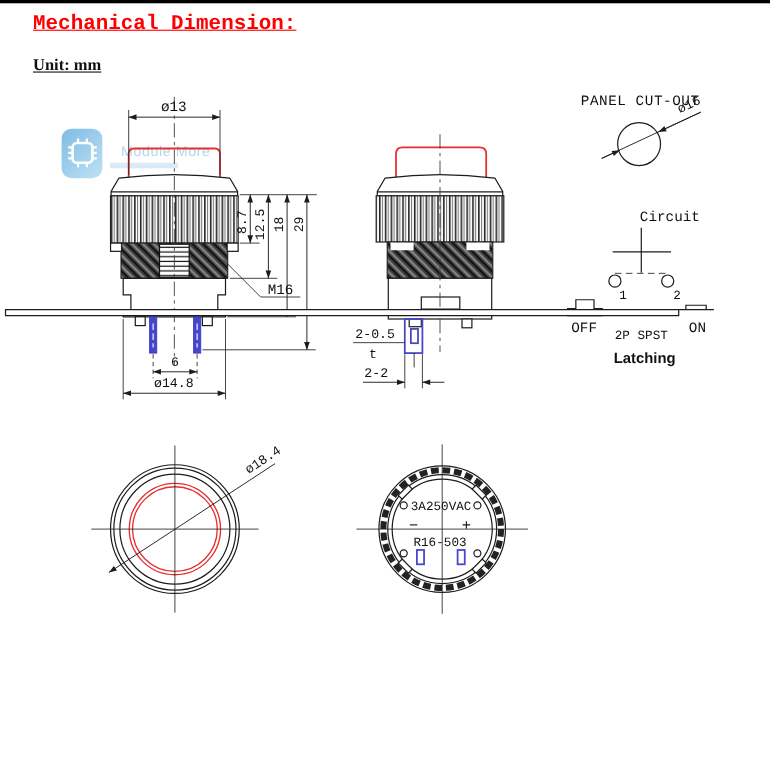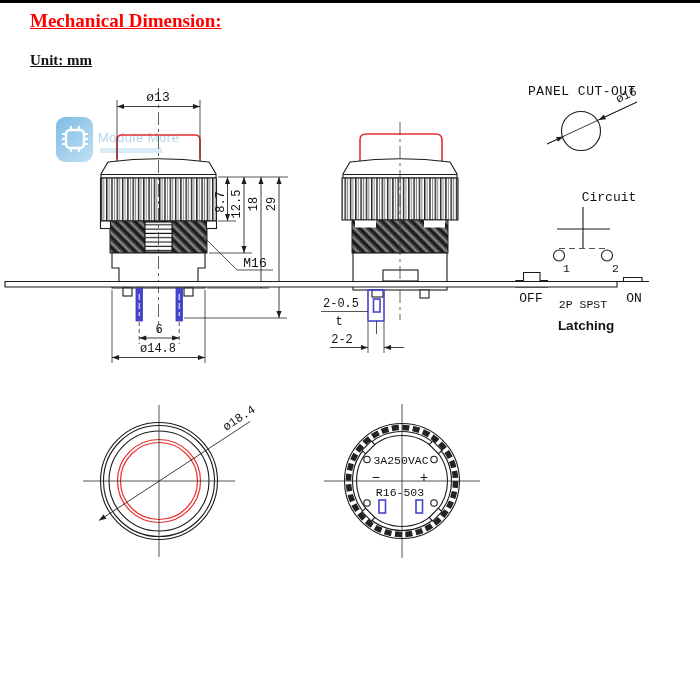--- a/index.html
+++ b/index.html
@@ -1,22 +1,22 @@
 <!DOCTYPE html>
 <html><head>
 <meta charset="utf-8">
 <style>
   html,body{margin:0;padding:0;background:#fff;width:700px;height:700px;overflow:hidden;}
   #stage{position:relative;width:700px;height:700px;background:#fff;font-family:"Liberation Sans",sans-serif;}
   .topline{position:absolute;left:0;top:0;width:700px;height:3px;background:#000;}
-  .doc-title{position:absolute;left:30px;top:10px;font-family:Liberation Serif, serif;font-weight:bold;font-size:19px;color:#ff0000;text-decoration:underline;}
+  .doc-title{position:absolute;left:30px;top:10px;font-family:Liberation Mono, monospace;font-weight:bold;font-size:19px;color:#ff0000;text-decoration:underline;}
   .unit-label{position:absolute;left:30px;top:52px;font-family:"Liberation Serif",serif;font-weight:bold;font-size:15px;color:#111;text-decoration:underline;}
   .wm{position:absolute;left:56px;top:117px;z-index:1;}
   .wm-badge{position:absolute;left:0;top:0;width:37px;height:45px;border-radius:9px;background:linear-gradient(135deg,#7fbce4,#bfe1f4);}
-  .wm-text{position:absolute;left:42px;top:13px;font-size:13px;color:#b3d6ec;white-space:nowrap;letter-spacing:.5px;}
+  .wm-text{position:absolute;left:54px;top:13px;font-size:13px;color:#b3d6ec;white-space:nowrap;letter-spacing:.5px;}
   .wm-sub{position:absolute;left:44px;top:31px;width:62px;height:5px;background:rgba(186,218,238,.55);}
   svg{position:absolute;left:0;top:0;z-index:2;}
   .ol{stroke:#1c1c1c;stroke-width:1.1;fill:none;}
   .olw{stroke:#1c1c1c;stroke-width:1.1;fill:#fff;}
   .dim{stroke:#1c1c1c;stroke-width:0.85;fill:none;}
   .red{stroke:#e62e2e;stroke-width:1.6;fill:none;}
   .redc{stroke:#e62e2e;stroke-width:1.2;fill:none;}
   .cl{stroke:#3a3a3a;stroke-width:0.8;stroke-dasharray:13 4 3 4;fill:none;}
   .thin{stroke:#2a2a2a;stroke-width:0.8;fill:none;}
   .blue{stroke:#4545cd;stroke-width:1.6;fill:none;}

